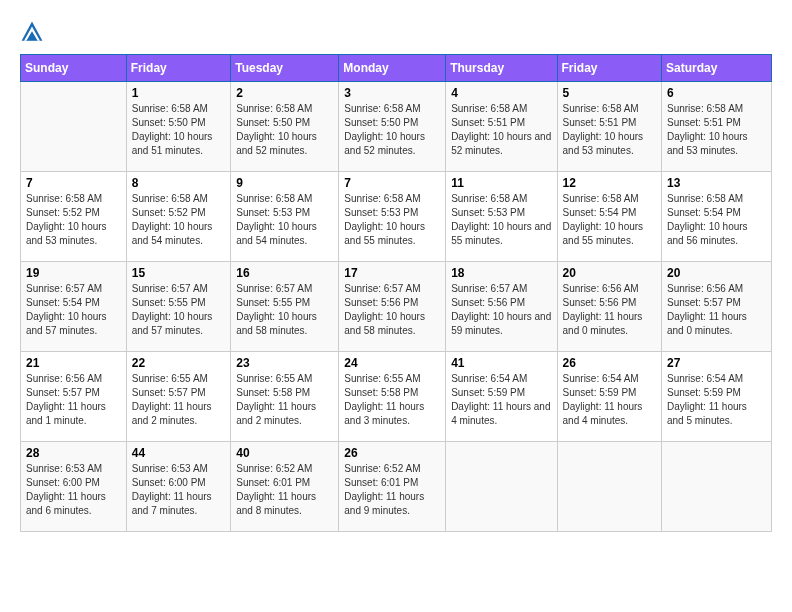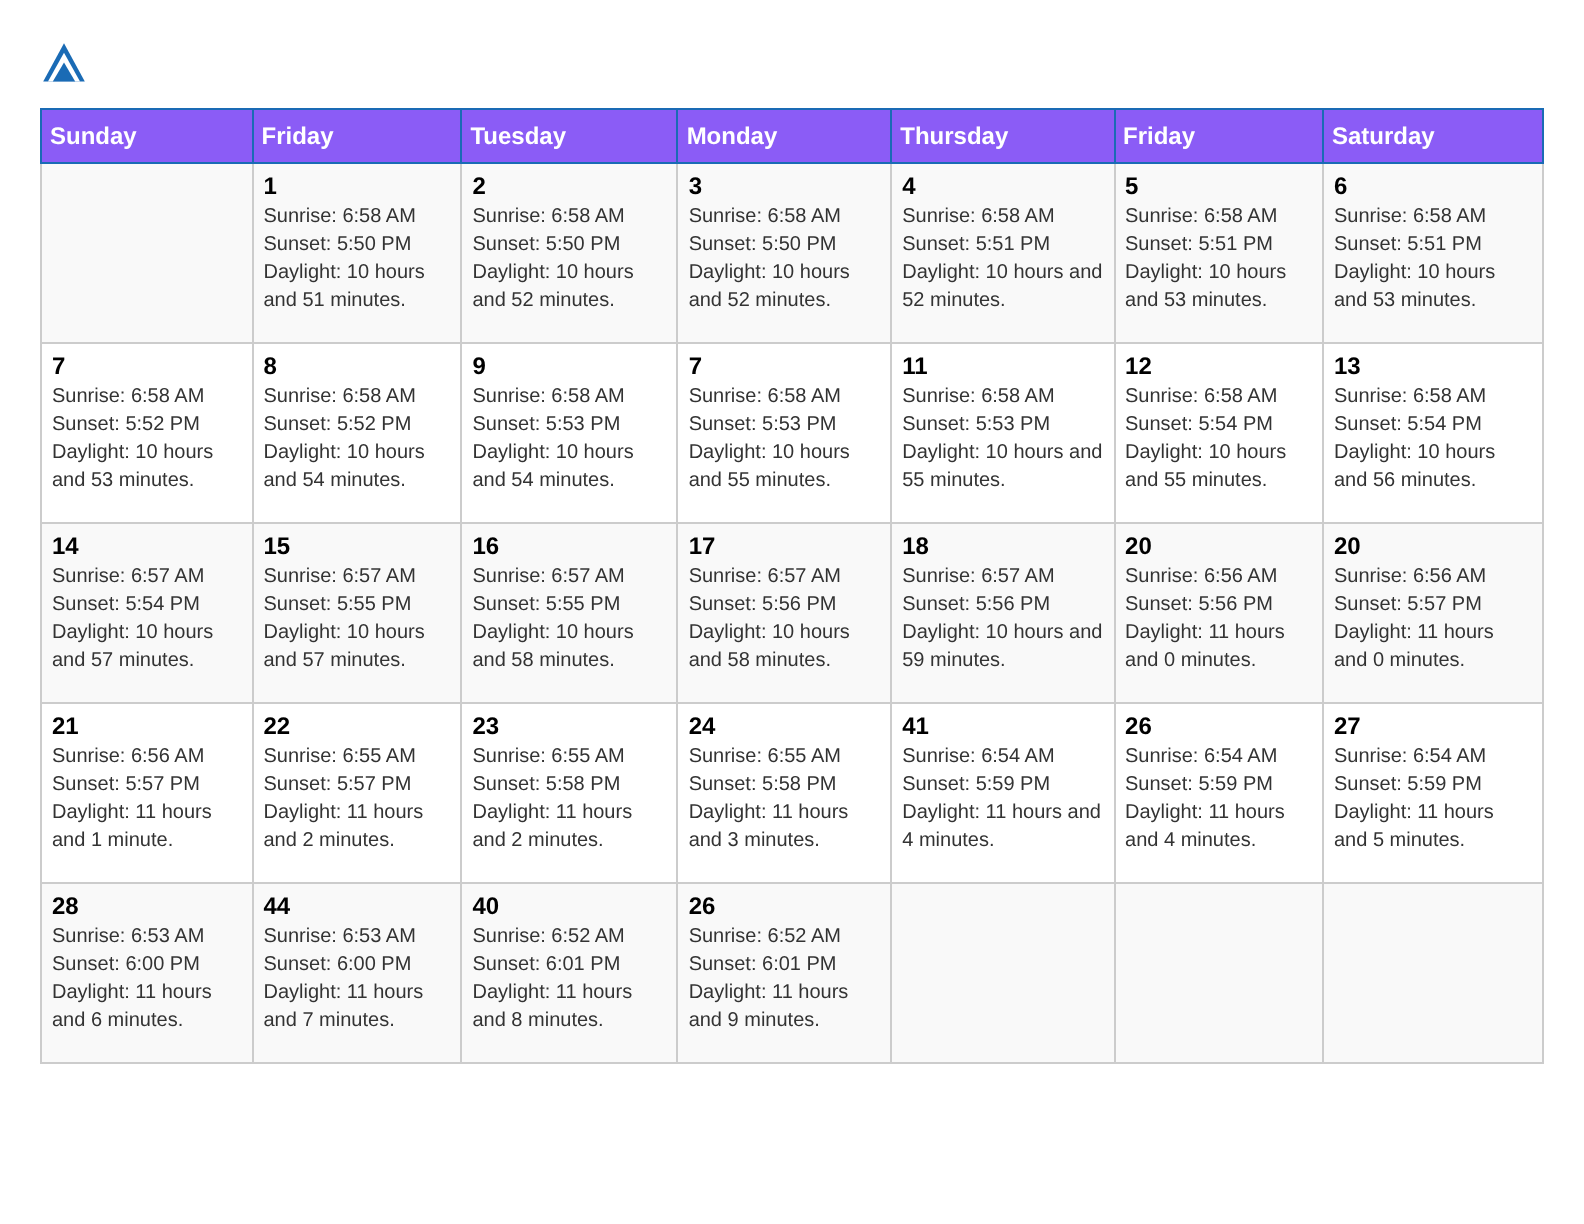--- a/index.html
+++ b/index.html
@@ -180,21 +180,21 @@
           <span class="day-number">12</span>
           <div class="day-info">Sunrise: 6:58 AM<br>Sunset: 5:54 PM<br>Daylight: 10 hours and 55 minutes.</div>
         </td>
         <td>
           <span class="day-number">13</span>
           <div class="day-info">Sunrise: 6:58 AM<br>Sunset: 5:54 PM<br>Daylight: 10 hours and 56 minutes.</div>
         </td>
       </tr>
       <tr>
         <td>
-          <span class="day-number">14</span>
+          <span class="day-number">19</span>
           <div class="day-info">Sunrise: 6:57 AM<br>Sunset: 5:54 PM<br>Daylight: 10 hours and 57 minutes.</div>
         </td>
         <td>
           <span class="day-number">15</span>
           <div class="day-info">Sunrise: 6:57 AM<br>Sunset: 5:55 PM<br>Daylight: 10 hours and 57 minutes.</div>
         </td>
         <td>
           <span class="day-number">16</span>
           <div class="day-info">Sunrise: 6:57 AM<br>Sunset: 5:55 PM<br>Daylight: 10 hours and 58 minutes.</div>
         </td>

